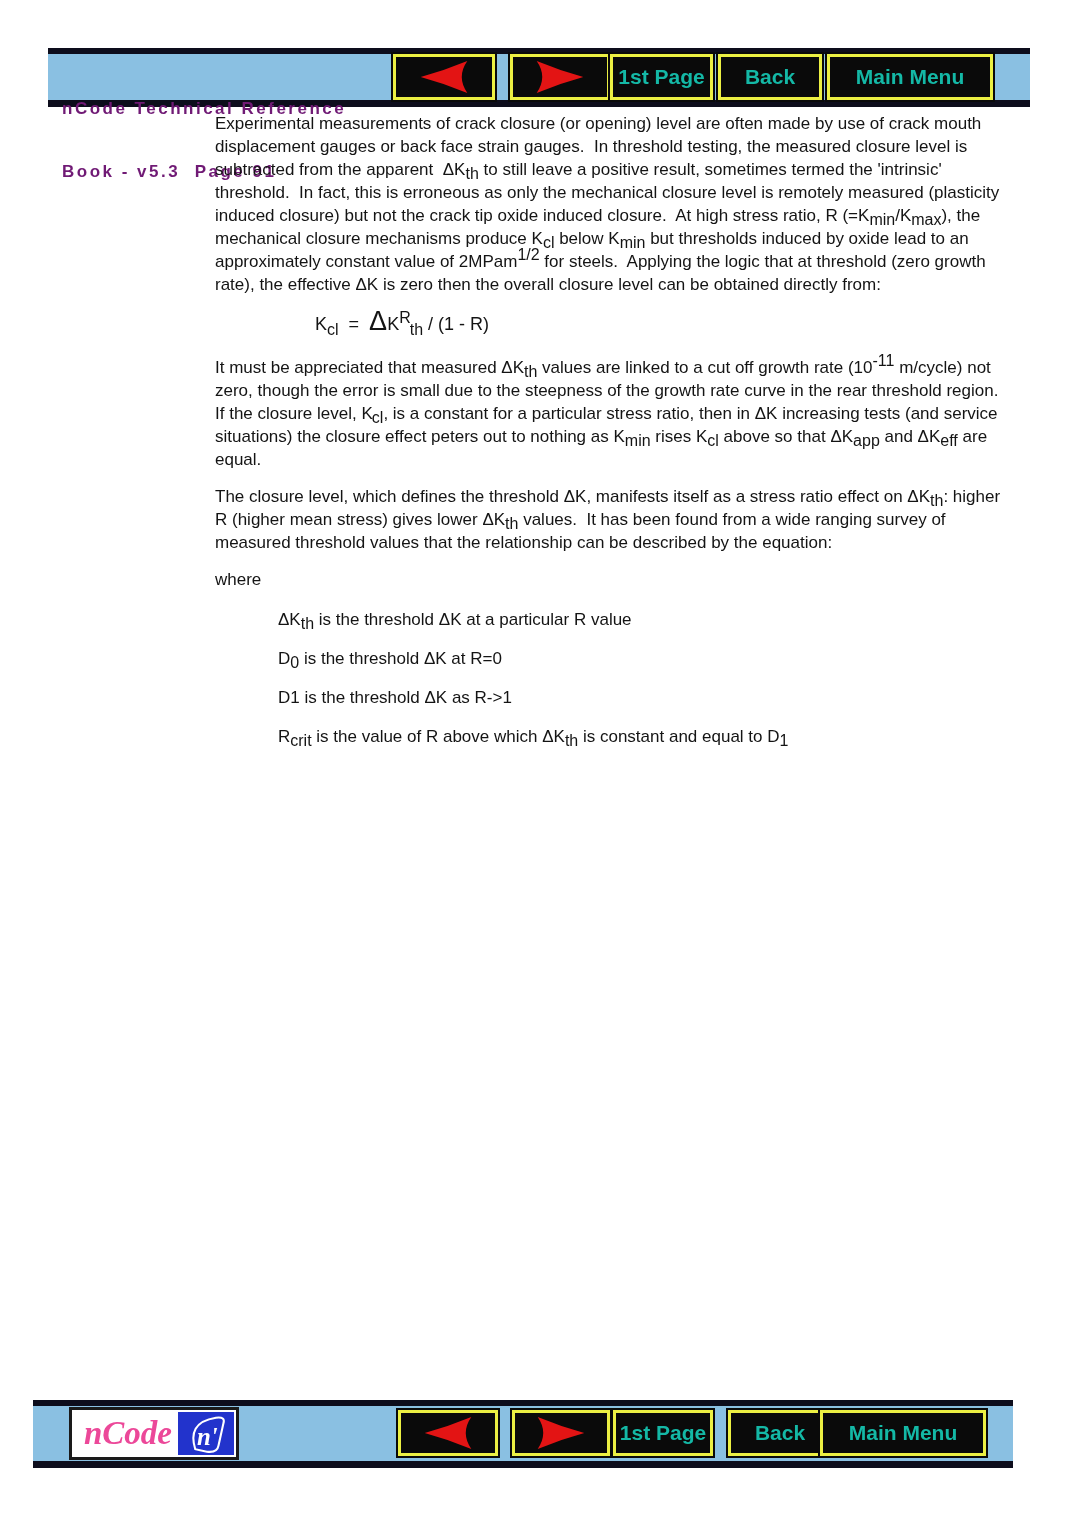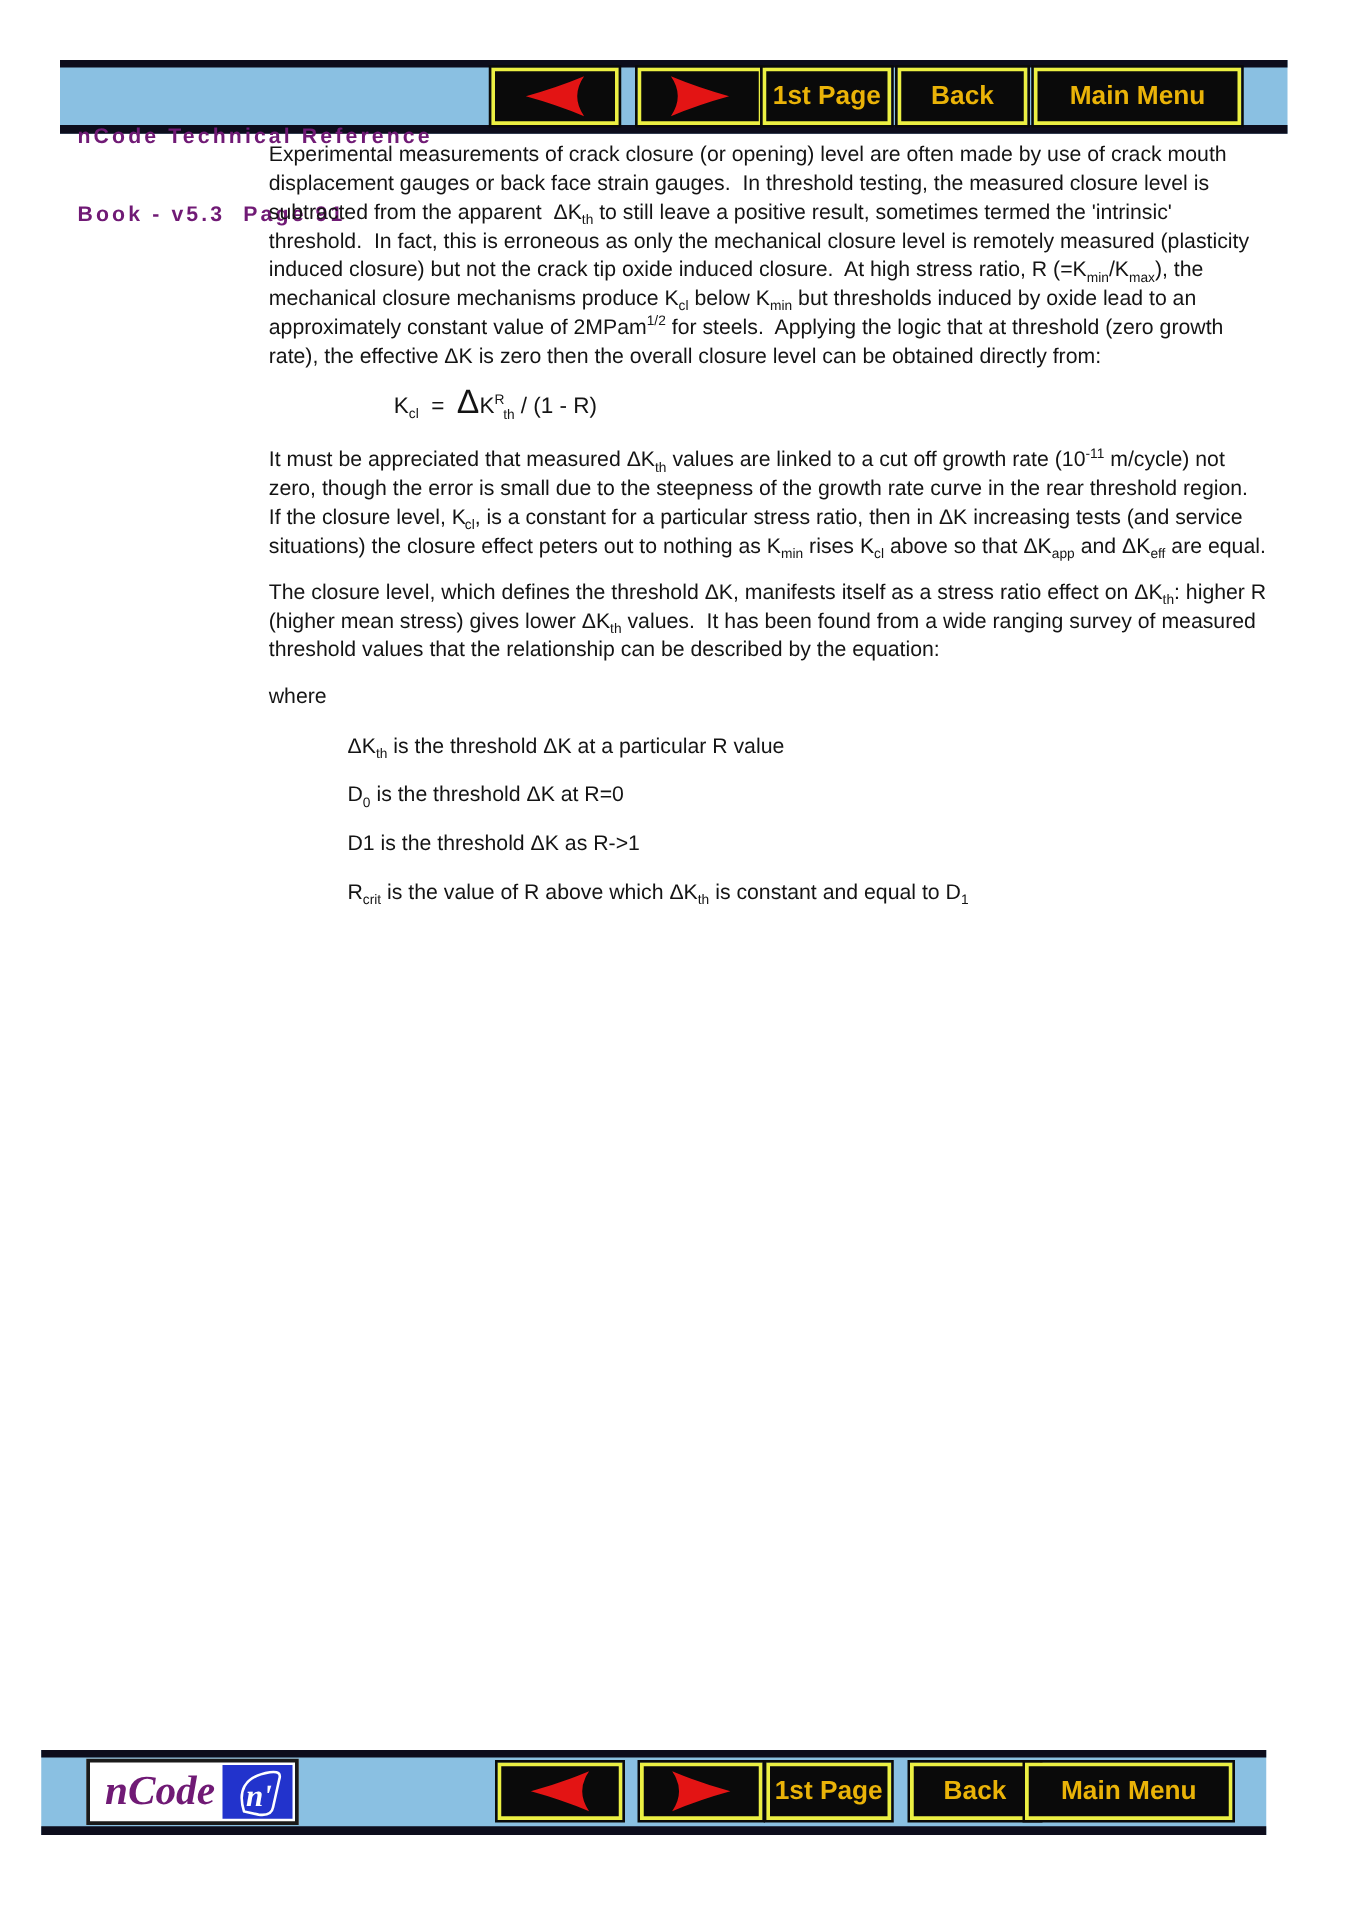--- a/index.html
+++ b/index.html
@@ -14,21 +14,21 @@
   }
   #header-bar{left:48px;top:48px;width:982px;height:59px;}
   #footer-bar{left:33px;top:1400px;width:980px;height:68px;}
   .hdr-title{
     position:absolute;left:14px;top:2px;color:#701a75;font-weight:bold;
     font-size:17px;line-height:21px;letter-spacing:2.5px;white-space:pre;
   }
   .nav-btn{
     position:absolute;background:#0a0a0a;border:3px solid #ecf043;outline:2px solid #0a0a0a;
     box-sizing:border-box;display:flex;align-items:center;justify-content:center;
-    color:#eab308;font-weight:bold;font-size:21px;cursor:pointer;white-space:nowrap;
+    color:#14b8a6;font-weight:bold;font-size:21px;cursor:pointer;white-space:nowrap;
   }
   #header-bar .nav-btn{top:0;height:46px;}
   #footer-bar .nav-btn{top:4px;height:46px;}
   .arrow-svg{width:70px;height:38px;display:block;}
   
   .h-prev{left:345px;width:102px;}
   .h-next{left:462px;width:100px;}
   .h-first{left:562px;width:103px;}
   .h-back{left:670px;width:104px;}
   .h-menu{left:779px;width:166px;}
@@ -38,37 +38,37 @@
   .f-first{left:580px;width:100px;}
   .f-back{left:695px;width:104px;}
   .f-menu{left:787px;width:166px;}
   
   .logo-box{
     position:absolute;left:36px;top:1px;width:170px;height:53px;background:#ffffff;
     border:3px solid #1a1a1a;box-sizing:border-box;display:flex;align-items:center;
   }
   .logo-text{
     font-family:"Liberation Serif",serif;font-style:italic;font-weight:bold;
-    color:#701a75;font-size:33px;padding-left:12px;line-height:1;
+    color:#ec4899;font-size:33px;padding-left:12px;line-height:1;
   }
   .logo-square{
     position:absolute;right:2px;top:2px;bottom:2px;width:56px;background:#2233cc;
   }
   .logo-square svg{width:100%;height:100%;display:block;}
   .logo-square text{
     font-family:"Liberation Serif",serif;font-style:italic;font-weight:bold;
     font-size:30px;fill:#ffffff;
   }
   
   #content{
     position:absolute;left:215px;top:112px;width:800px;
     font-size:17px;line-height:23px;color:#141414;
   }
   #content p{margin:0 0 14px 0;}
-  sub,sup{font-size:11px;line-height:0;}
+  sub,sup{font-size:16px;line-height:0;}
   sup + sub{margin-left:-1px;}
   .equation{margin:17px 0 20px 100px;font-size:18px;}
   .equation .gd{font-size:27px;line-height:0;}
   .where{margin:6px 0 17px 0;}
   .definitions .def{margin:0 0 16px 63px;}
 </style>
 </head>
 <body>
 
 <div id="header-bar" class="bar">

